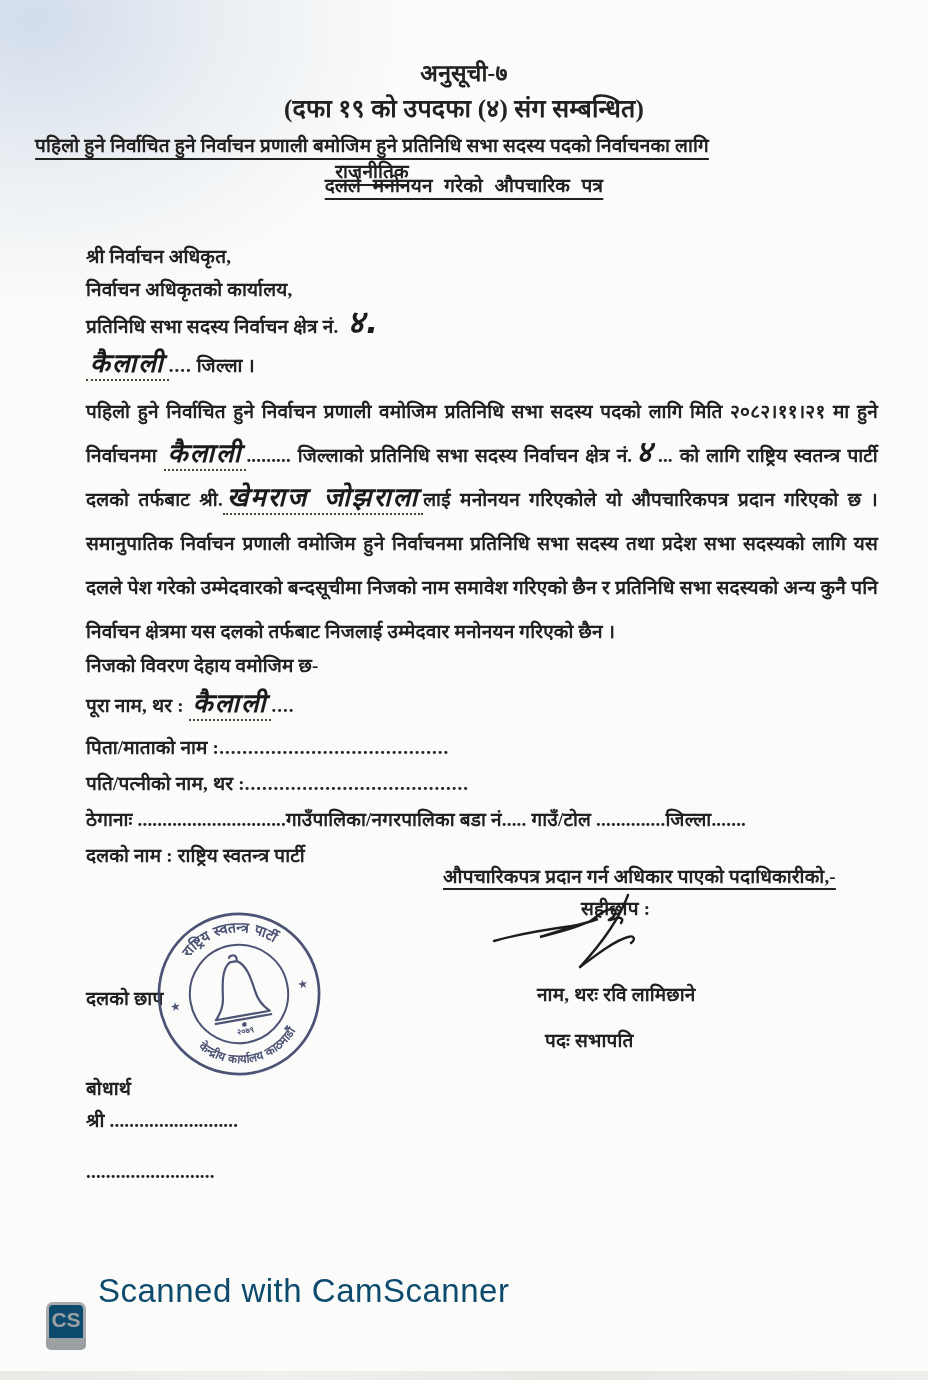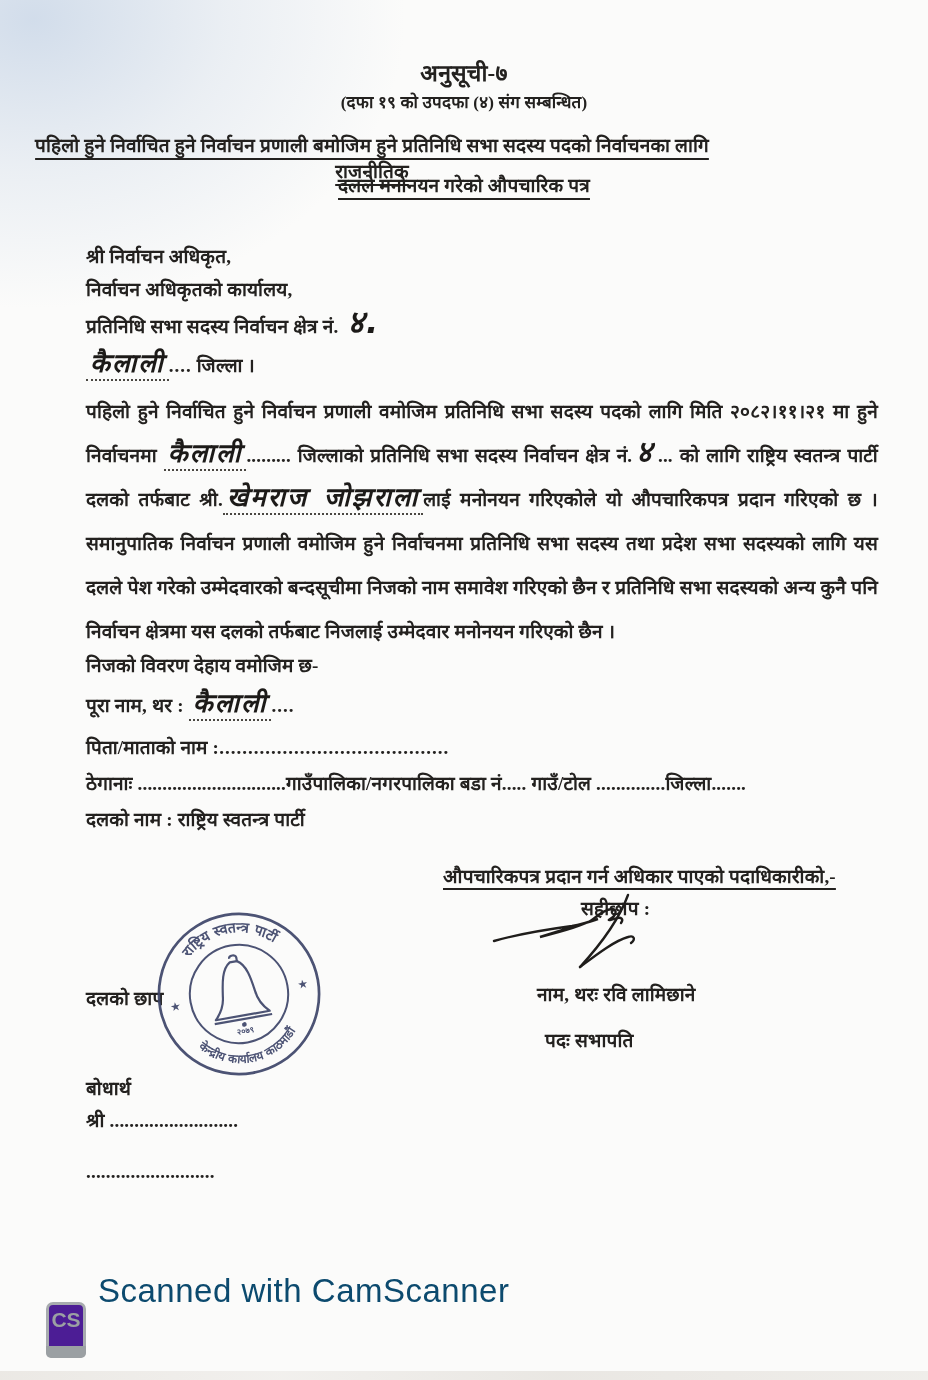--- a/index.html
+++ b/index.html
@@ -18,62 +18,62 @@
   }
   .scan-edge-bottom{
     position:absolute;left:0;bottom:0;width:928px;height:9px;
     background:linear-gradient(to right,#e7e4df 0%,#efedea 30%,#e5e2dd 60%,#eceae6 100%);
     opacity:.8;
   }
   .abs{position:absolute;}
   .doc{font-weight:bold;letter-spacing:.2px;}
   .center{text-align:center;width:100%;}
   .t-title{font-size:23px;}
-  .t-sub{font-size:17px;}
+  .t-sub{font-size:25px;}
   .t-head{font-size:19px;text-decoration:underline;text-underline-offset:6px;text-decoration-thickness:1.6px;}
   .t-body{font-size:19px;line-height:33px;}
   .para{font-size:19px;line-height:44px;text-align:justify;}
   .underlined{text-decoration:underline;text-underline-offset:5px;text-decoration-thickness:1.5px;}
   .hw{
     font-family:"DejaVu Sans",sans-serif;
     font-weight:600;font-style:italic;font-size:26px;
     letter-spacing:2px;color:#1c1a18;line-height:1;
     border-bottom:2px dotted #4a4742;padding:0 4px 1px 4px;
   }
   .hw.small{font-size:24px;border-bottom:none;}
   .dots{letter-spacing:1px;}
   
   .stamp{position:absolute;left:148px;top:903px;width:182px;height:182px;transform:rotate(-10deg);opacity:.92;}
   
   .sig{position:absolute;left:488px;top:893px;width:185px;height:85px;}
   
   .cs-logo{
-    position:absolute;left:46px;top:1302px;width:40px;height:56px;
-    border:3px solid #a7abae;border-radius:7px;background:#4c1d95;box-sizing:border-box;
+    position:absolute;left:46px;top:1302px;width:40px;height:48px;
+    border:3px solid #a7abae;border-radius:7px;background:#0c4a6e;box-sizing:border-box;
     font-family:"Liberation Sans","DejaVu Sans",sans-serif;
   }
   .cs-logo .cs-txt{display:block;text-align:center;font-size:21px;font-weight:bold;color:#9ba0a3;margin-top:3px;letter-spacing:0;}
   .cs-logo .cs-bar{position:absolute;left:-3px;right:-3px;bottom:-3px;height:12px;background:#9ba0a3;border-radius:0 0 5px 5px;}
   .cs-text{
     position:absolute;left:98px;top:1272px;
     font-family:"Liberation Sans","DejaVu Sans",sans-serif;
     font-size:33px;color:#0c4a6e;font-weight:400;letter-spacing:.5px;
   }
 </style>
 </head>
 <body>
 
 <div class="page">
 
   <div class="scan-shadow-tl"></div>
 
   <div class="abs center doc t-title" style="top:56px;">अनुसूची-७</div>
   <div class="abs center doc t-sub" style="top:90px;">(दफा १९ को उपदफा (४) संग सम्बन्धित)</div>
   <div class="abs center doc t-head" style="top:132px;left:0;width:744px;">पहिलो हुने निर्वाचित हुने निर्वाचन प्रणाली बमोजिम हुने प्रतिनिधि सभा सदस्य पदको निर्वाचनका लागि राजनीतिक</div>
-  <div class="abs center doc t-head" style="top:172px;">दलले मनोनयन गरेको औपचारिक पत्र</div>
+  <div class="abs center doc t-head" style="top:172px;font-family:Liberation Mono, monospace;">दलले मनोनयन गरेको औपचारिक पत्र</div>
 
   <div class="abs doc t-body" style="left:86px;top:240px;">
     <div>श्री निर्वाचन अधिकृत,</div>
     <div>निर्वाचन अधिकृतको कार्यालय,</div>
     <div>
       <span>प्रतिनिधि सभा सदस्य निर्वाचन क्षेत्र नं.</span>
       <span class="hw small" style="font-size:32px;">४.</span>
     </div>
     <div style="margin-top:6px;">
       <span class="hw">कैलाली</span><span class="dots">....</span>
@@ -86,20 +86,23 @@
   </div>
 
   <div class="abs doc t-body" style="left:86px;top:648px;width:792px;line-height:36px;">
     <div>निजको विवरण देहाय वमोजिम छ-</div>
     <div style="margin-top:4px;">
       <span>पूरा नाम, थर : </span>
       <span class="hw">कैलाली</span><span class="dots">....</span>
     </div>
     <div style="margin-top:6px;">
       <span>पिता/माताको नाम :</span><span class="dots">........................................</span>
+    </div>
+    <div>
+      <span>पति/पत्नीको नाम, थर :</span><span class="dots">.......................................</span>
     </div>
     <div>ठेगानाः ..............................गाउँपालिका/नगरपालिका बडा नं..... गाउँ/टोल ..............जिल्ला.......</div>
     <div>दलको नाम : राष्ट्रिय स्वतन्त्र पार्टी</div>
   </div>
 
   <div class="abs doc t-body underlined" style="left:443px;top:860px;">औपचारिकपत्र प्रदान गर्न अधिकार पाएको पदाधिकारीको,-</div>
   <div class="abs doc t-body" style="left:581px;top:892px;">सहीछाप :</div>
 
   <svg class="sig" viewBox="0 0 185 85">
     <g fill="none" stroke="#1f1d1b" stroke-width="2.4" stroke-linecap="round">

